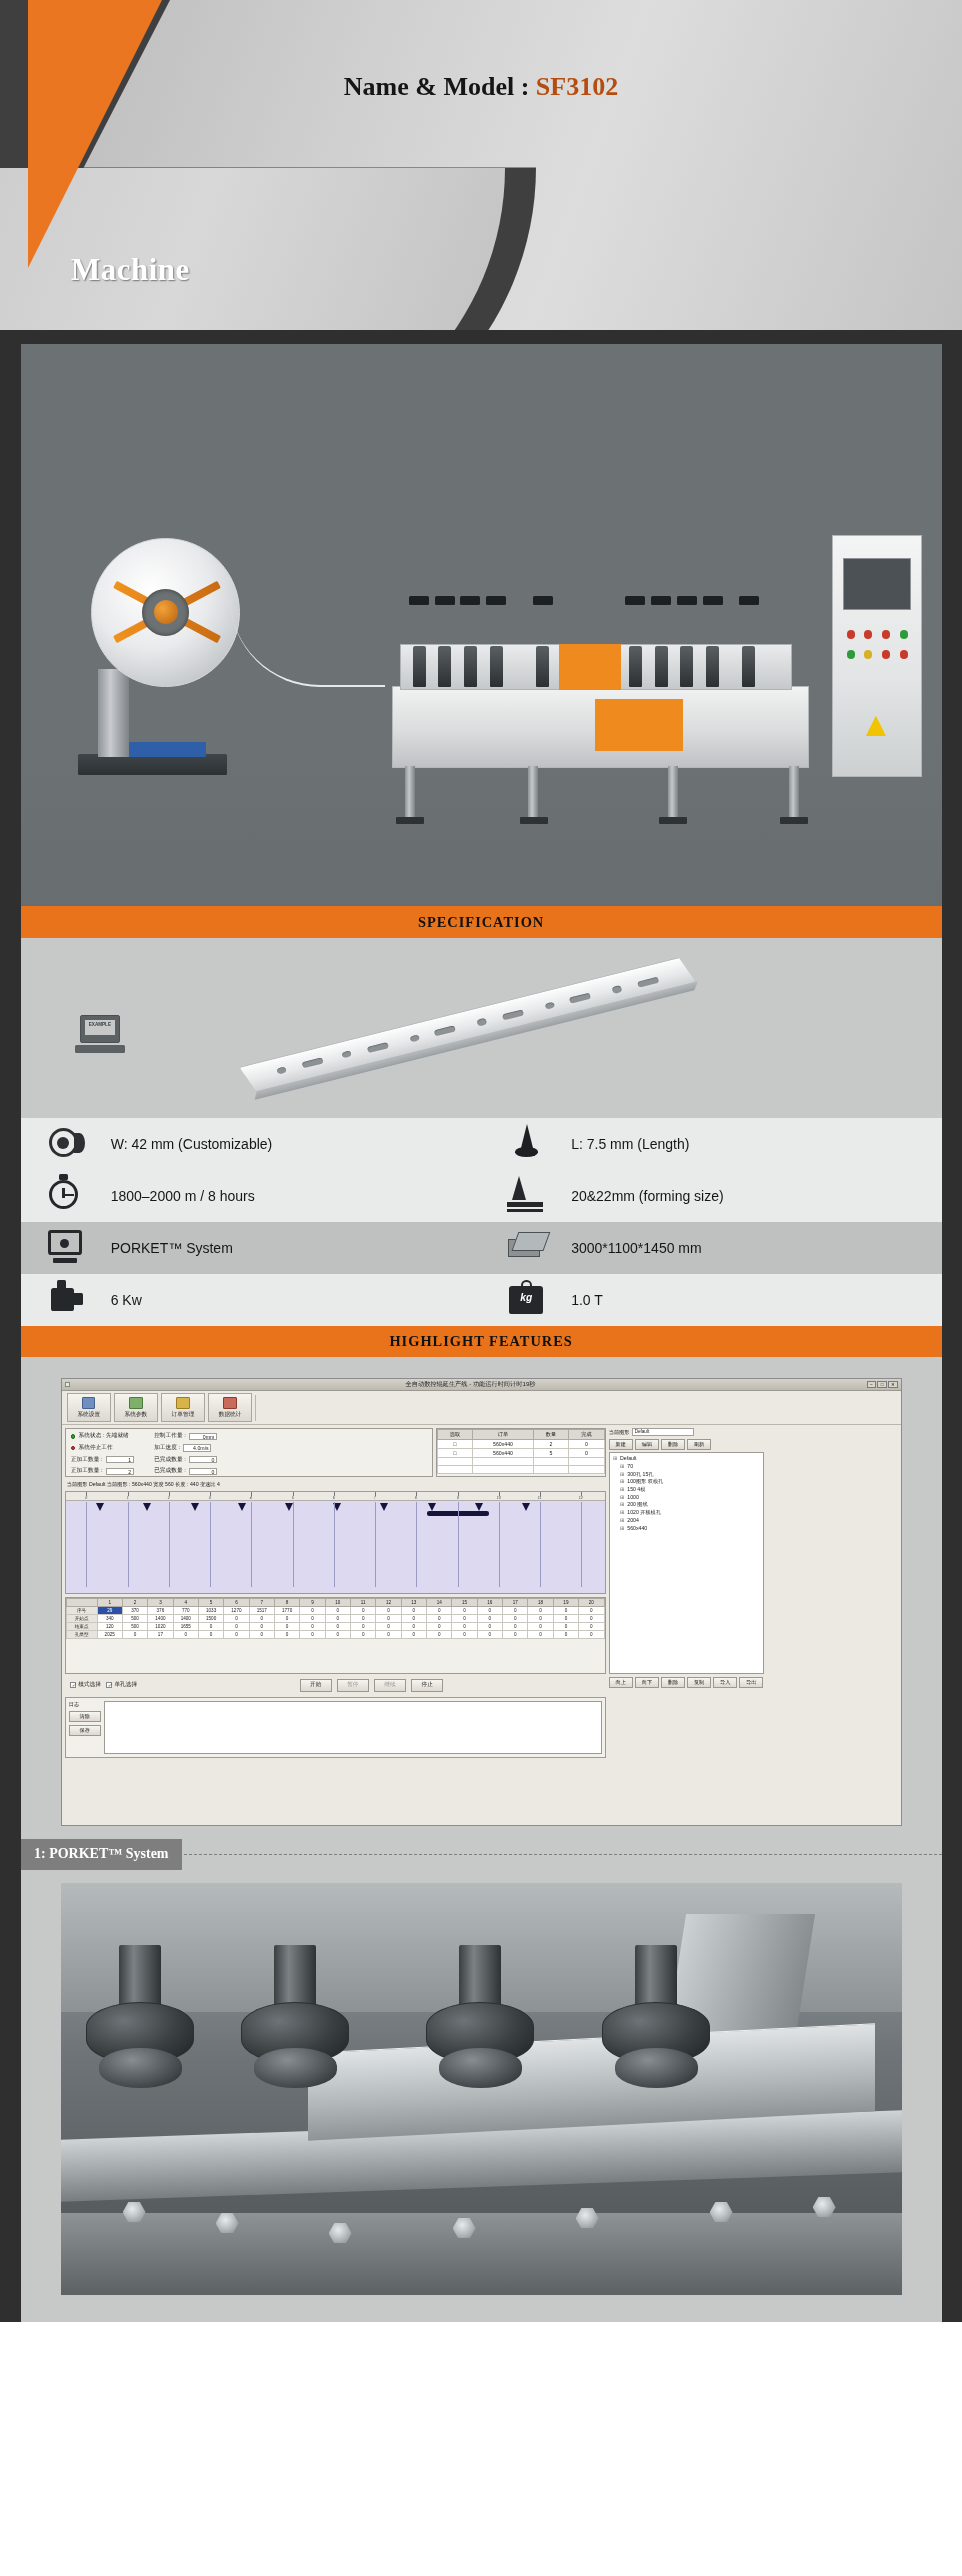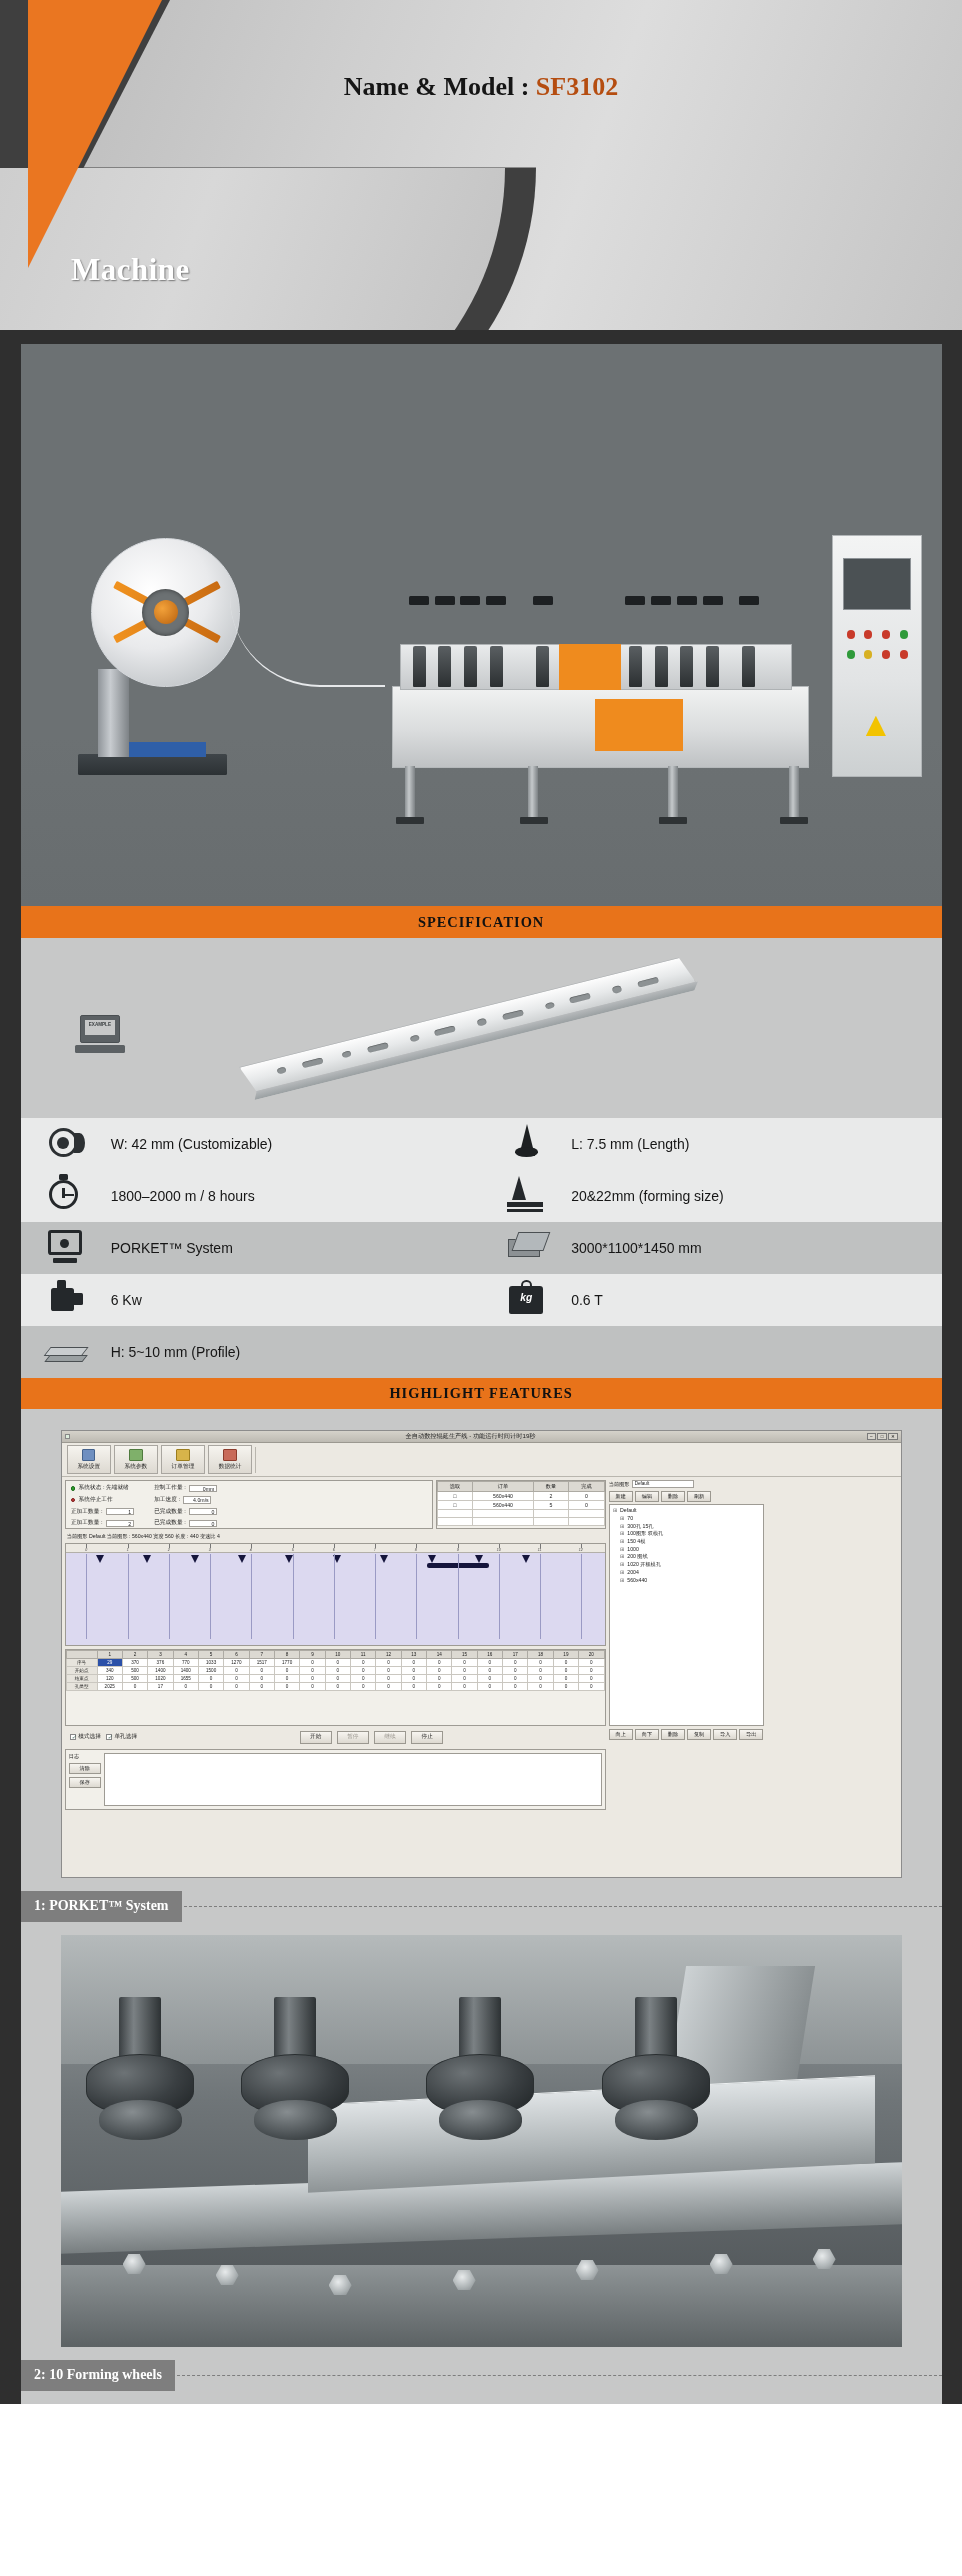--- a/index.html
+++ b/index.html
@@ -744,29 +744,21 @@
           <td class="tx">3000*1100*1450 mm</td>
         </tr>
         <tr class="odd">
           <td class="ic">
             <span class="icon-box ic-motor"><i class="t"></i><i class="b"></i><i class="f"></i></span>
           </td>
           <td class="tx">6 Kw</td>
           <td class="ic">
             <span class="icon-box ic-kg"><i class="hd"></i><i class="b"></i><i class="t">kg</i></span>
           </td>
-          <td class="tx">0.6 T</td>
-        </tr>
-        <tr class="even">
-          <td class="ic">
-            <span class="icon-box ic-plate"><i class="p1"></i><i class="p2"></i></span>
-          </td>
-          <td class="tx">H: 5~10 mm (Profile)</td>
-          <td class="ic"></td>
-          <td class="tx"></td>
+          <td class="tx">1.0 T</td>
         </tr>
       </tbody>
     </table>
 
     <div class="bar">HIGHLIGHT FEATURES</div>
 
     <div class="soft-block">
       <div class="soft-win">
 
         <div class="sw-title">
@@ -1171,21 +1163,17 @@
         <div class="rp-bolt" style="left:62px; top:319px;"></div>
         <div class="rp-bolt" style="left:155px; top:330px;"></div>
         <div class="rp-bolt" style="left:268px; top:340px;"></div>
         <div class="rp-bolt" style="left:392px; top:335px;"></div>
         <div class="rp-bolt" style="left:515px; top:325px;"></div>
         <div class="rp-bolt" style="left:649px; top:319px;"></div>
         <div class="rp-bolt" style="left:752px; top:314px;"></div>
       </div>
     </div>
 
-    <div class="caption-row">
-      <div class="caption-box">2: 10 Forming wheels</div>
-      <div class="caption-dash"></div>
-    </div>
     <div class="cap-spacer"></div>
   </div>
 
 </div>
 
 
 </body></html>

